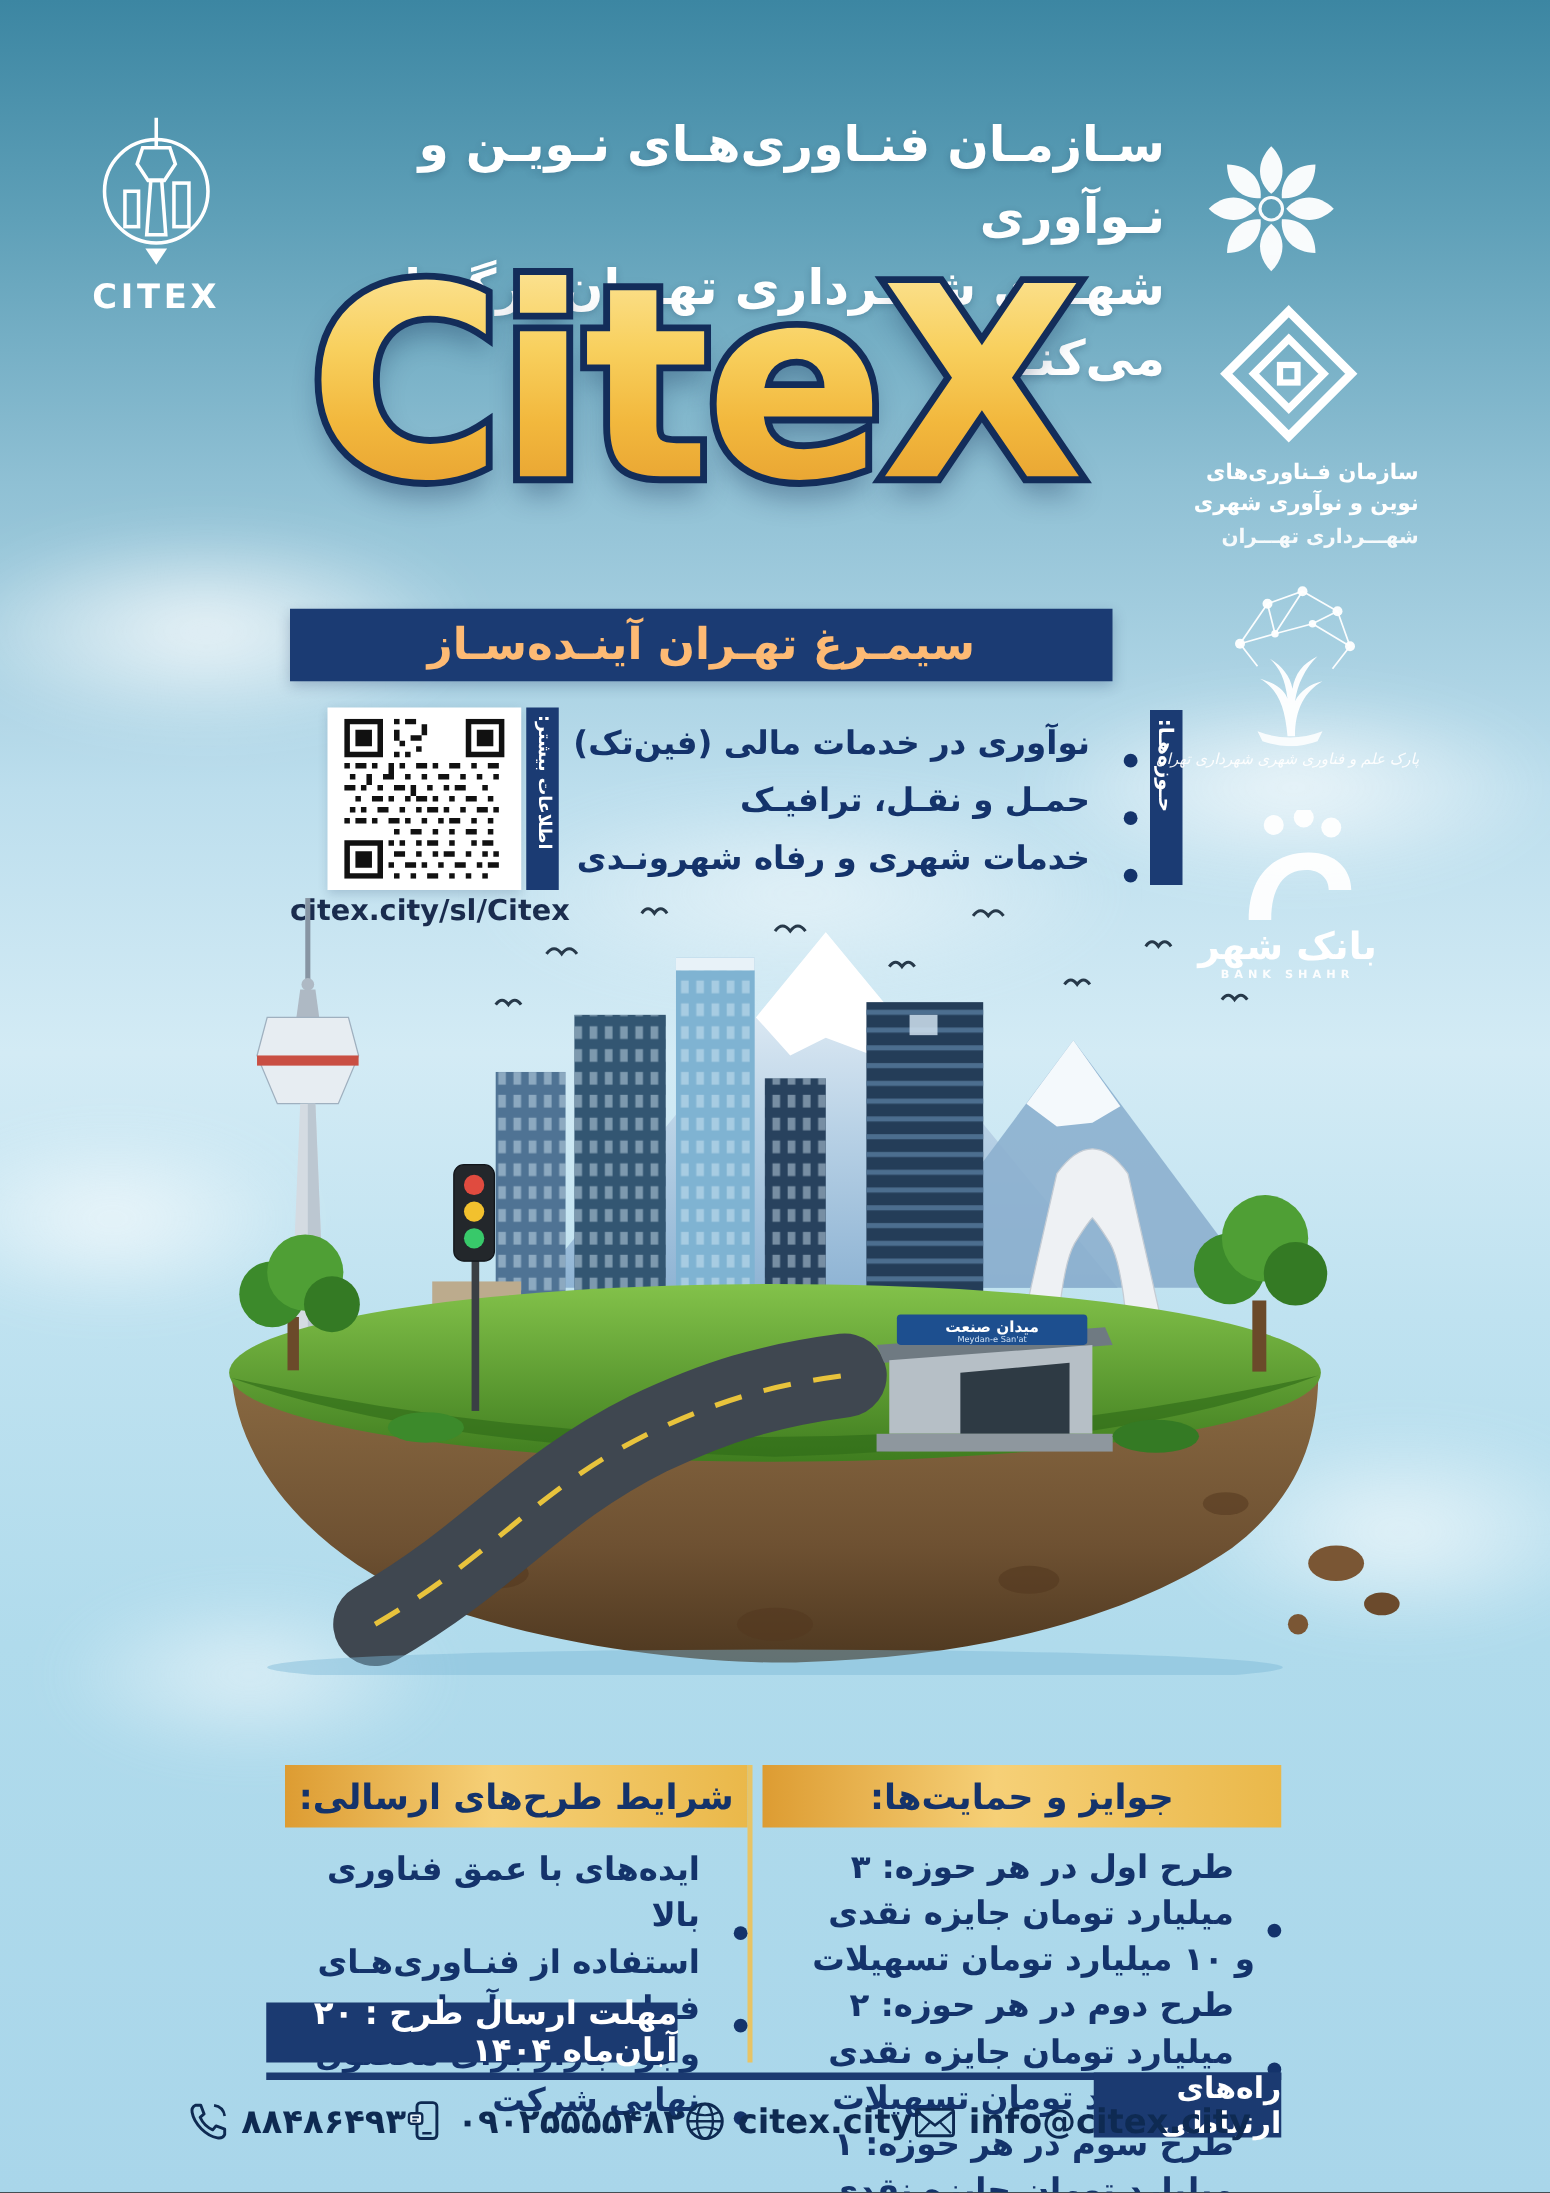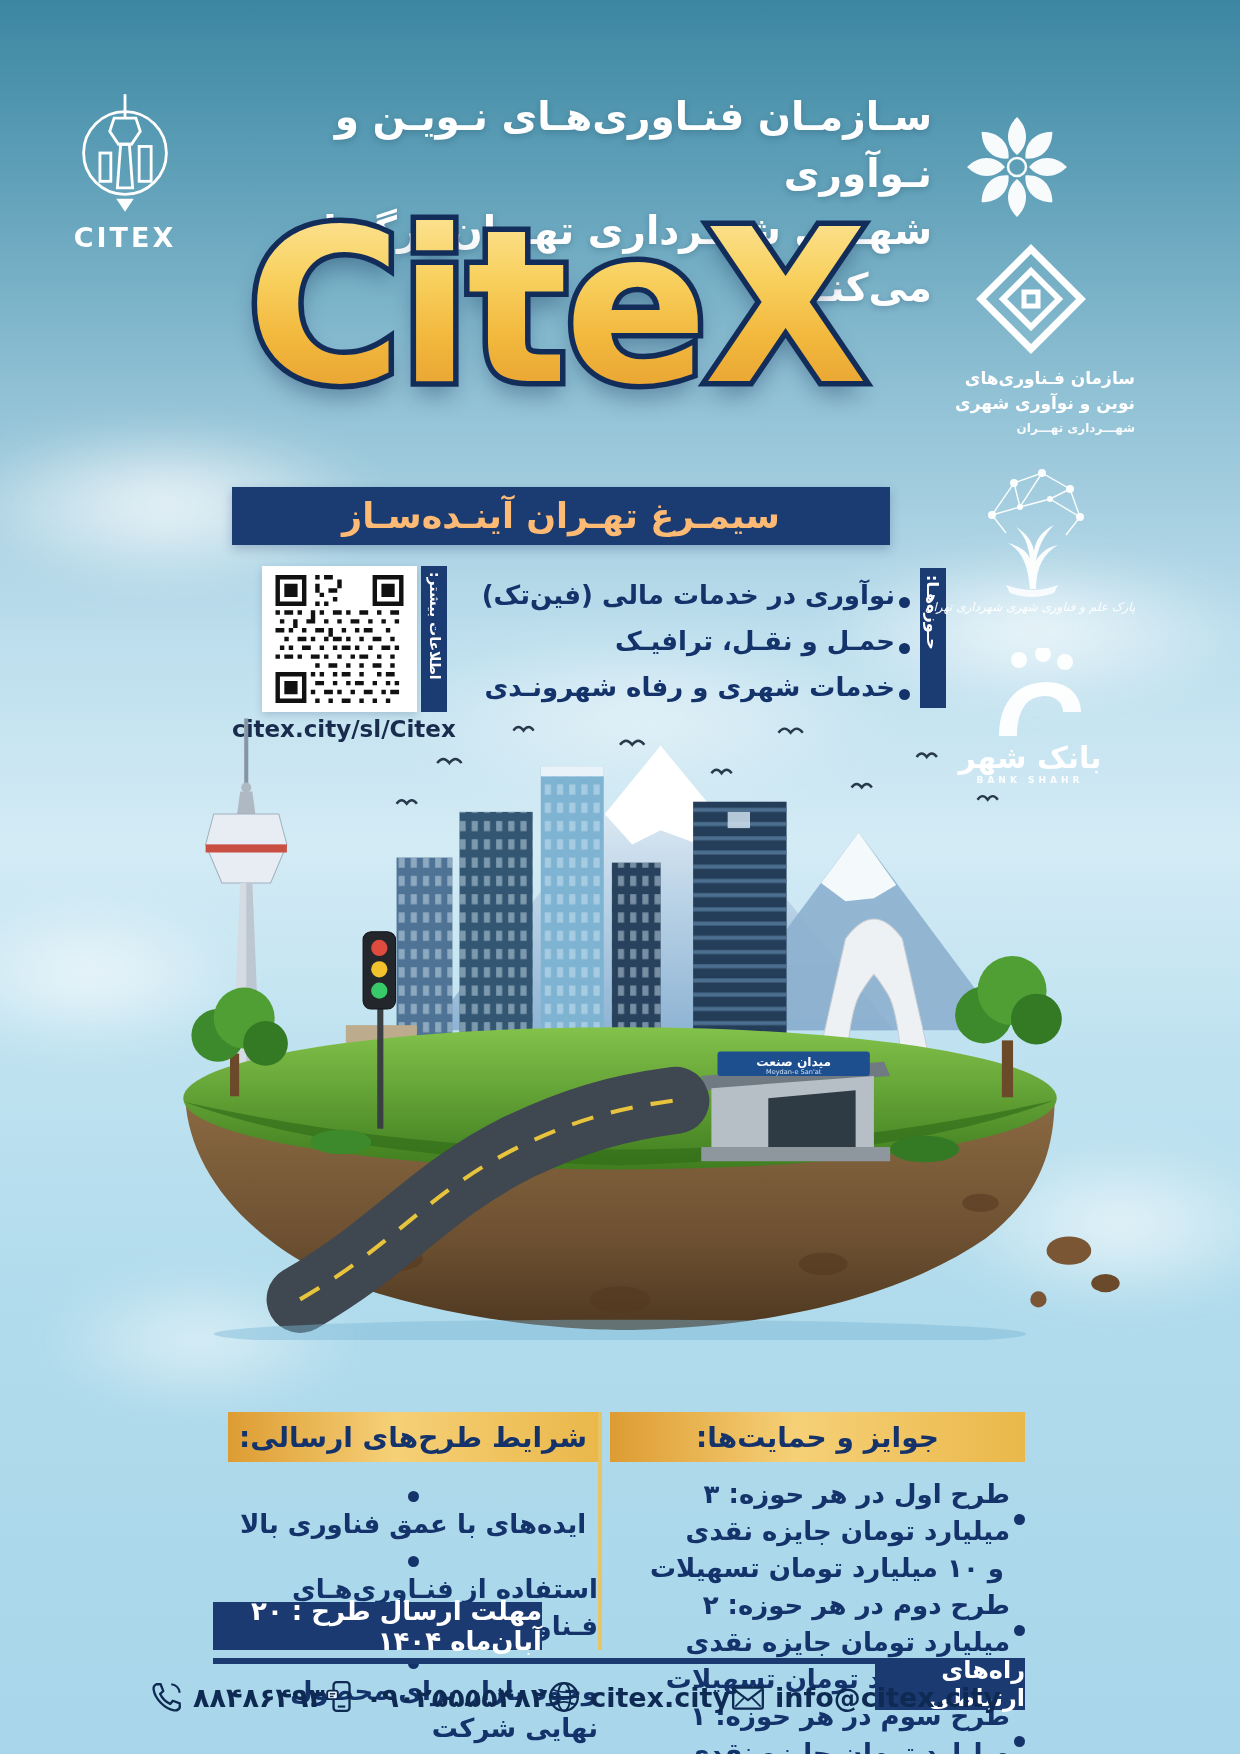--- a/index.html
+++ b/index.html
@@ -38,43 +38,43 @@
     box-shadow:0 3px 8px rgba(30,60,100,.2); }
   .qr-strip{ left:421px; top:566px; width:26px; height:146px; background:#1b3b73; }
   .vtext{ position:absolute; white-space:nowrap; transform:rotate(90deg); transform-origin:left top;
     color:#fff; font-weight:600; direction:rtl; }
   .qr-strip-text{ left:443px; top:572px; font-size:14px; }
   .qr-url{ left:232px; top:716px; width:215px; text-align:center; color:#1a2c4e;
     font-size:23px; font-weight:600; direction:ltr; }
 
   .domains-list{ right:330px; top:577px; width:520px; direction:rtl; }
   .domains-list .b-row{ margin-bottom:9px; }
-  .b-row{ display:flex; align-items:center; gap:4px; direction:rtl;
+  .b-row{ display:flex; align-items:flex-end; gap:27px; direction:rtl;
     color:#14336b; font-size:26px; font-weight:600; line-height:37px; }
   .dot{ flex:0 0 auto; width:11px; height:11px; border-radius:50%; background:#14336b; margin-top:13px; }
   .domains-tab{ left:920px; top:568px; width:26px; height:140px; background:#1b3b73; }
   .domains-tab-text{ left:942px; top:575px; font-size:16px; }
   .org-caption{ left:925px; top:366px; width:210px; color:#fff; font-weight:bold;
     font-size:17px; line-height:25px; direction:rtl; }
-  .org-caption .small{ font-size:12px; font-weight:600; opacity:.92; }
+  .org-caption .small{ font-size:16px; font-weight:600; opacity:.92; }
   .park-caption{ left:912px; top:600px; width:236px; color:#fff; font-size:12px;
     font-style:italic; direction:rtl; text-align:center; opacity:.95; }
   .bank-word{ left:940px; top:740px; width:180px; text-align:center; color:#fff; }
   .bank-word .fa{ font-size:30px; font-weight:bold; }
   .bank-word .en{ font-size:9px; letter-spacing:4px; font-weight:bold; opacity:.95; }
 
   
   .gold-bar{ background:linear-gradient(90deg,#dd9c32,#f6d077 45%,#eab84a);
     color:#14336b; font-weight:bold; font-size:28px; height:50px;
     display:flex; align-items:center; justify-content:center; direction:rtl; }
   .divider-v{ left:598px; top:1412px; width:4px; height:238px; background:#e8c465; }
 
   .conditions{ left:228px; top:1412px; width:370px; }
   .conditions .items{ margin-top:16px; }
-  .conditions .b-row{ justify-content:flex-start;flex-direction:column; }
+  .conditions .b-row{ justify-content:flex-start; }
   .deadline{ left:213px; top:1602px; width:329px; height:48px; background:#1b3a71;
     color:#fff; font-size:26px; font-weight:600; display:flex; align-items:center;
     justify-content:center; direction:rtl; }
 
   .prizes{ left:610px; top:1412px; width:415px; }
   .prizes .items{ margin-top:14px; }
   .prize-line2{ padding-right:21px; color:#14336b; font-size:26px; font-weight:600;
     line-height:37px; direction:rtl; }
 
   

